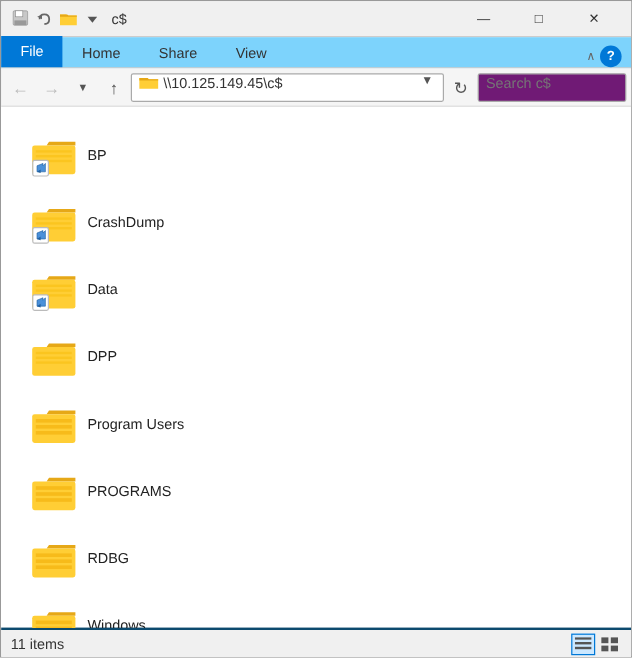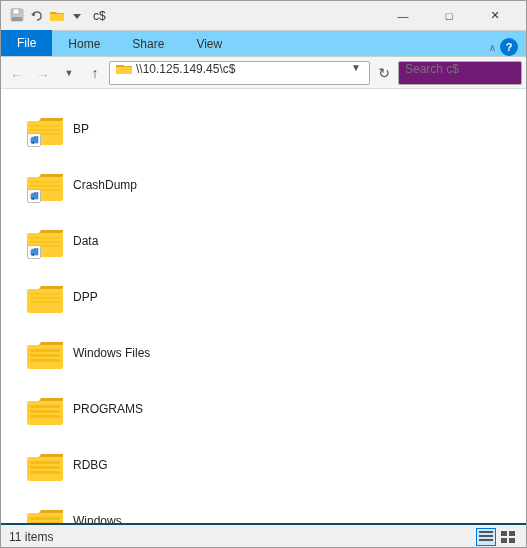--- a/index.html
+++ b/index.html
@@ -424,21 +424,21 @@
     <svg class="folder-svg" viewBox="0 0 40 36" xmlns="http://www.w3.org/2000/svg">
       <path d="M2 10 L14 10 L16 7 L38 7 L38 10 Z" fill="#E6A817"></path>
       <rect x="2" y="10" width="36" height="24" rx="2" fill="#FFCE35"></rect>
       <rect x="5" y="14" width="30" height="3" fill="#F0A800" opacity="0.5"></rect>
       <rect x="5" y="19" width="30" height="3" fill="#F0A800" opacity="0.5"></rect>
       <rect x="5" y="24" width="30" height="3" fill="#F0A800" opacity="0.5"></rect>
     </svg>
   
       
     </div>
-    <span class="file-label">Windows Files</span>
+    <span class="file-label">Program Users</span>
   </div>
     <div class="file-item">
     <div class="folder-icon-wrap">
       
     <svg class="folder-svg" viewBox="0 0 40 36" xmlns="http://www.w3.org/2000/svg">
       <path d="M2 10 L14 10 L16 7 L38 7 L38 10 Z" fill="#E6A817"></path>
       <rect x="2" y="10" width="36" height="24" rx="2" fill="#FFCE35"></rect>
       <rect x="5" y="14" width="30" height="3" fill="#F0A800" opacity="0.5"></rect>
       <rect x="5" y="19" width="30" height="3" fill="#F0A800" opacity="0.5"></rect>
       <rect x="5" y="24" width="30" height="3" fill="#F0A800" opacity="0.5"></rect>

